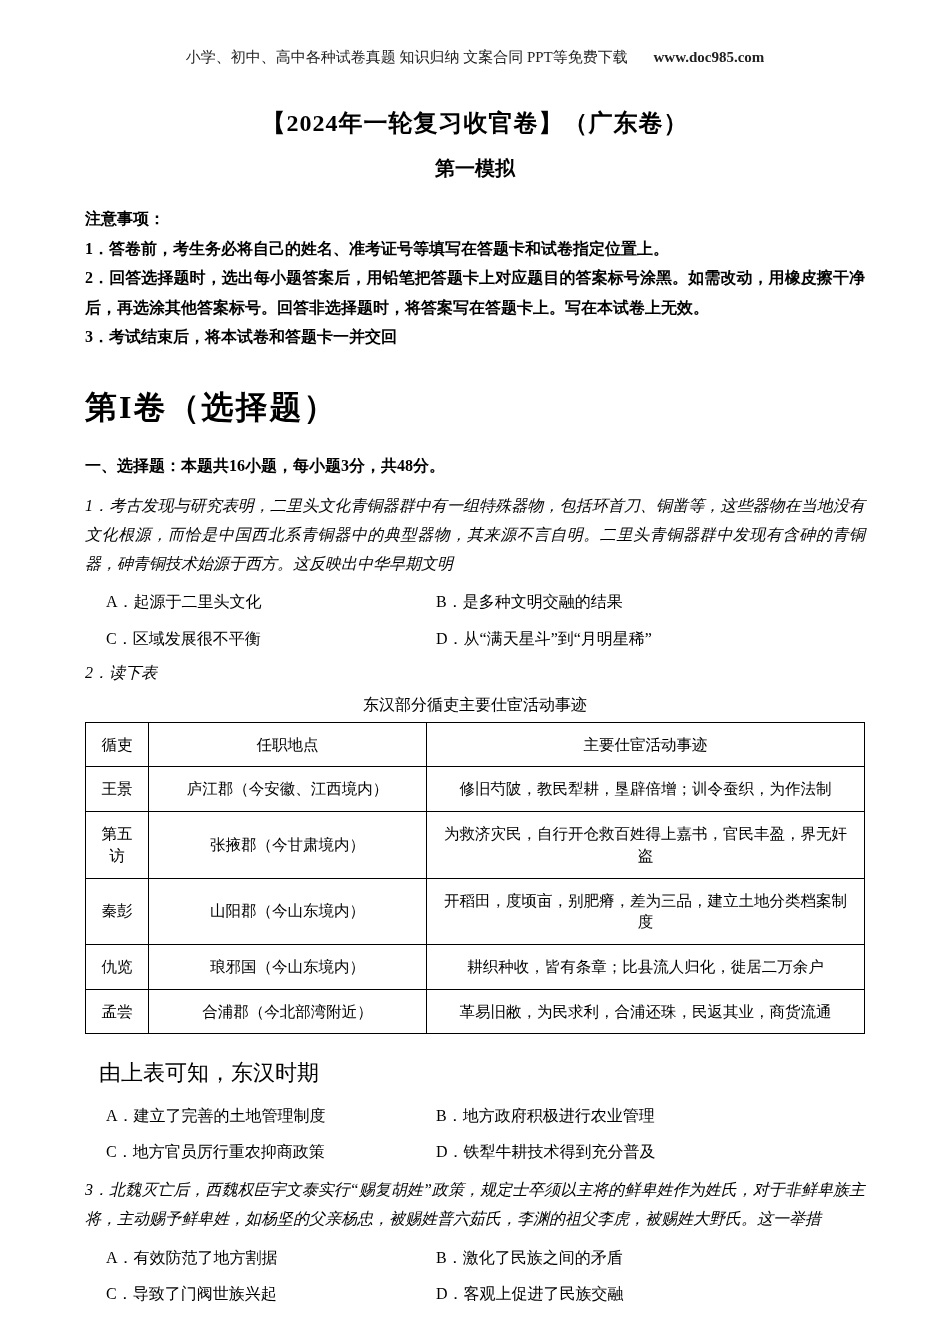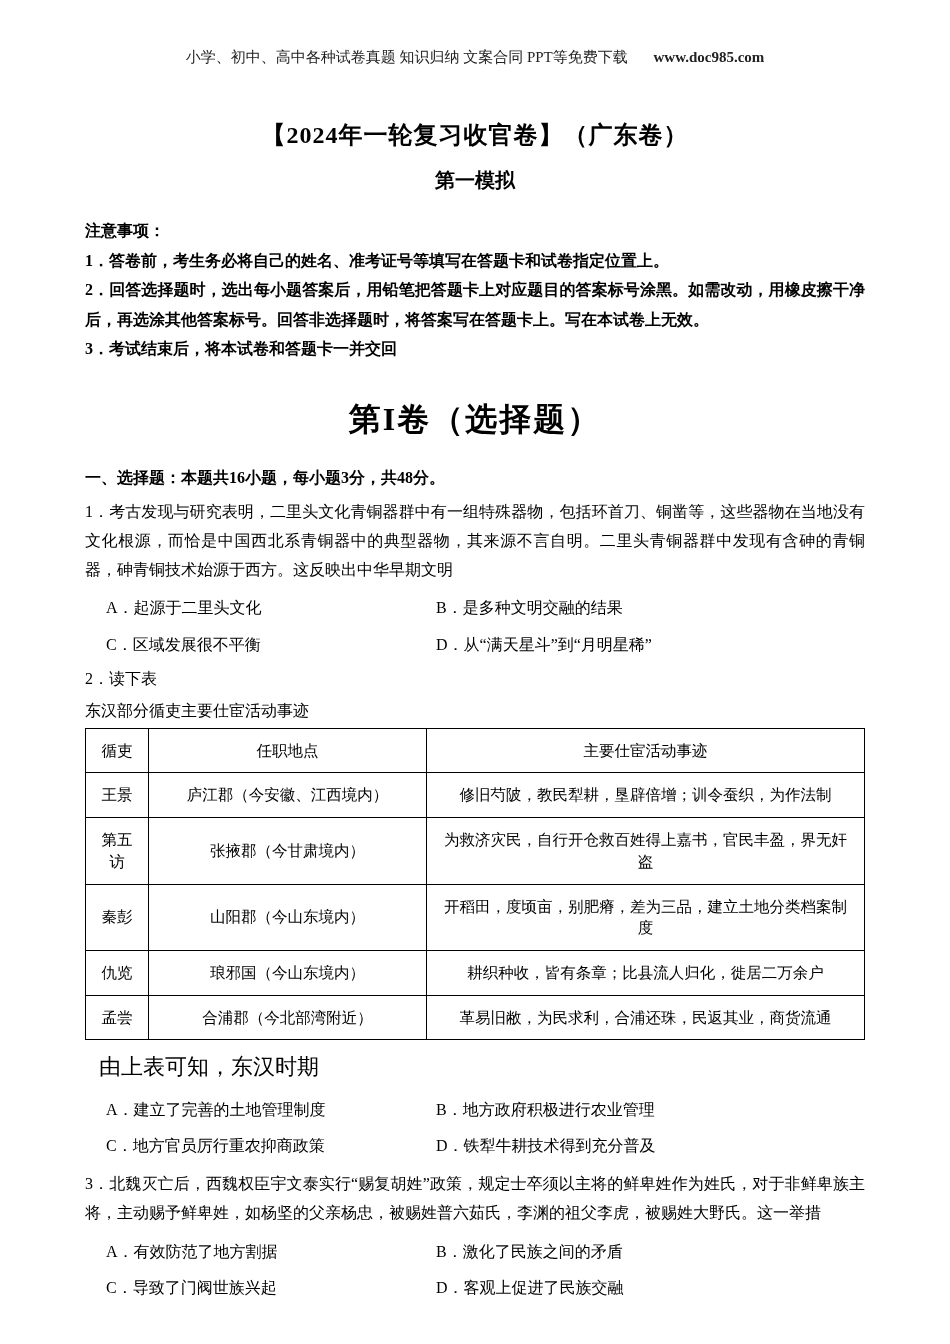--- a/index.html
+++ b/index.html
@@ -13,21 +13,21 @@
     height: 1344px;
     margin: 0 auto;
     background: #ffffff;
     padding: 48px 85px 0 85px;
     overflow: hidden;
   }
   .site-header {
     text-align: center;
     font-size: 15px;
     color: #222222;
-    margin-bottom: 52px;
+    margin-bottom: 40px;
     white-space: nowrap;
   }
   .site-header .site-url {
     font-weight: bold;
     margin-left: 22px;
   }
   .main-title {
     text-align: center;
     font-size: 24px;
     font-weight: bold;
@@ -45,58 +45,58 @@
     font-weight: bold;
     line-height: 1.85;
   }
   .notice-item {
     font-size: 16px;
     font-weight: bold;
     line-height: 1.85;
     text-align: justify;
   }
   .part-title {
-    text-align: center;
     font-size: 32px;
     font-weight: bold;
     margin: 34px 0 22px 0;
     letter-spacing: 2px;
   }
   .section-head {
     font-size: 16px;
     font-weight: bold;
     line-height: 1.8;
-    margin-bottom: 4px;
+    margin-bottom: 10px;
   }
   .question { margin-bottom: 6px; }
   .stem {
     font-size: 16px;
     line-height: 1.82;
     text-align: justify;
+    font-style: italic;
   }
   .options-row {
     display: flex;
     font-size: 16px;
     line-height: 1.55;
     margin-top: 12px;
     margin-left: 21px;
   }
   .opt-left {
     width: 330px;
     flex-shrink: 0;
   }
   .table-title {
-    text-align: left;
+    text-align: center;
     font-size: 16px;
     margin: 8px 0 6px 0;
   }
   table.data-table {
     border-collapse: collapse;
     width: 100%;
-    margin: 2px 0 8px 0;
+    margin: 2px 0 20px 0;
   }
   table.data-table th,
   table.data-table td {
     border: 1px solid #000000;
     font-size: 15.5px;
     line-height: 1.4;
     vertical-align: middle;
     text-align: center;
   }
   table.data-table th {

